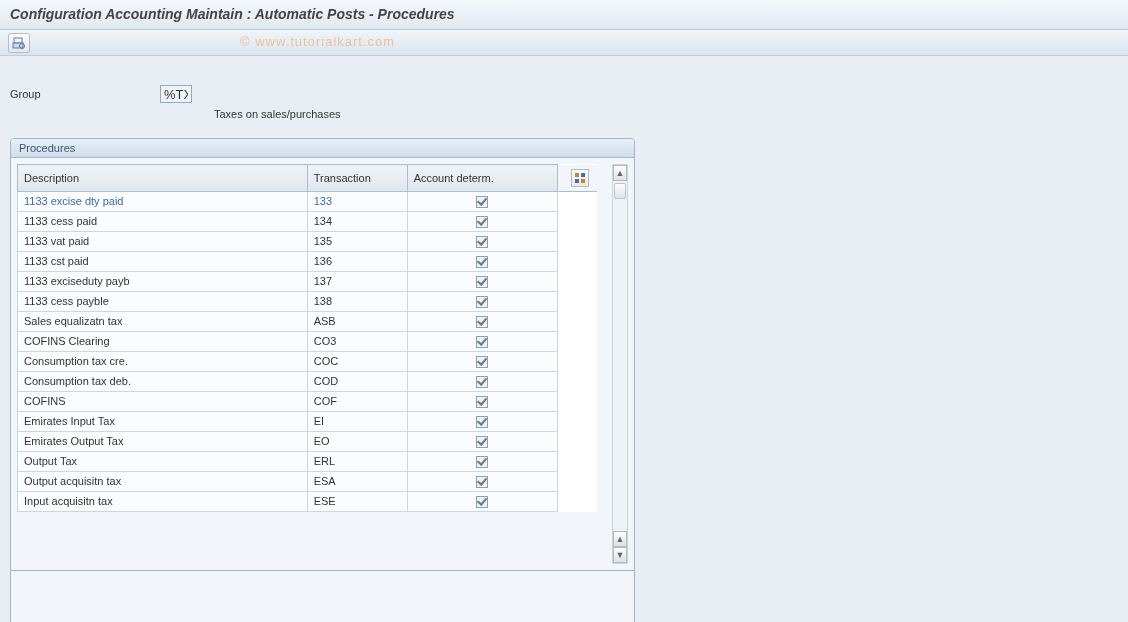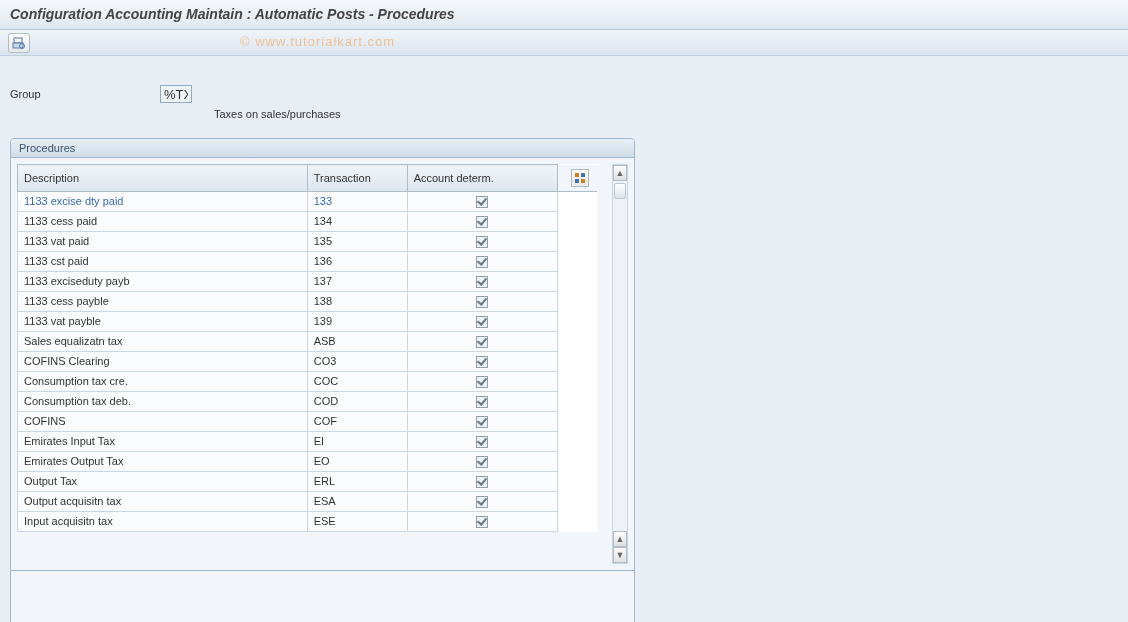--- a/index.html
+++ b/index.html
@@ -285,25 +285,20 @@
               <td class="desc-col">1133 exciseduty payb</td>
               <td class="tx-col">137</td>
               <td class="chk-col"><span class="chk"></span></td>
             </tr>
             <tr>
               <td class="desc-col">1133 cess payble</td>
               <td class="tx-col">138</td>
               <td class="chk-col"><span class="chk"></span></td>
             </tr>
             <tr>
-              <td class="desc-col">1133 vat payble</td>
-              <td class="tx-col">139</td>
-              <td class="chk-col"><span class="chk"></span></td>
-            </tr>
-            <tr>
               <td class="desc-col">Sales equalizatn tax</td>
               <td class="tx-col">ASB</td>
               <td class="chk-col"><span class="chk"></span></td>
             </tr>
             <tr>
               <td class="desc-col">COFINS Clearing</td>
               <td class="tx-col">CO3</td>
               <td class="chk-col"><span class="chk"></span></td>
             </tr>
             <tr>

